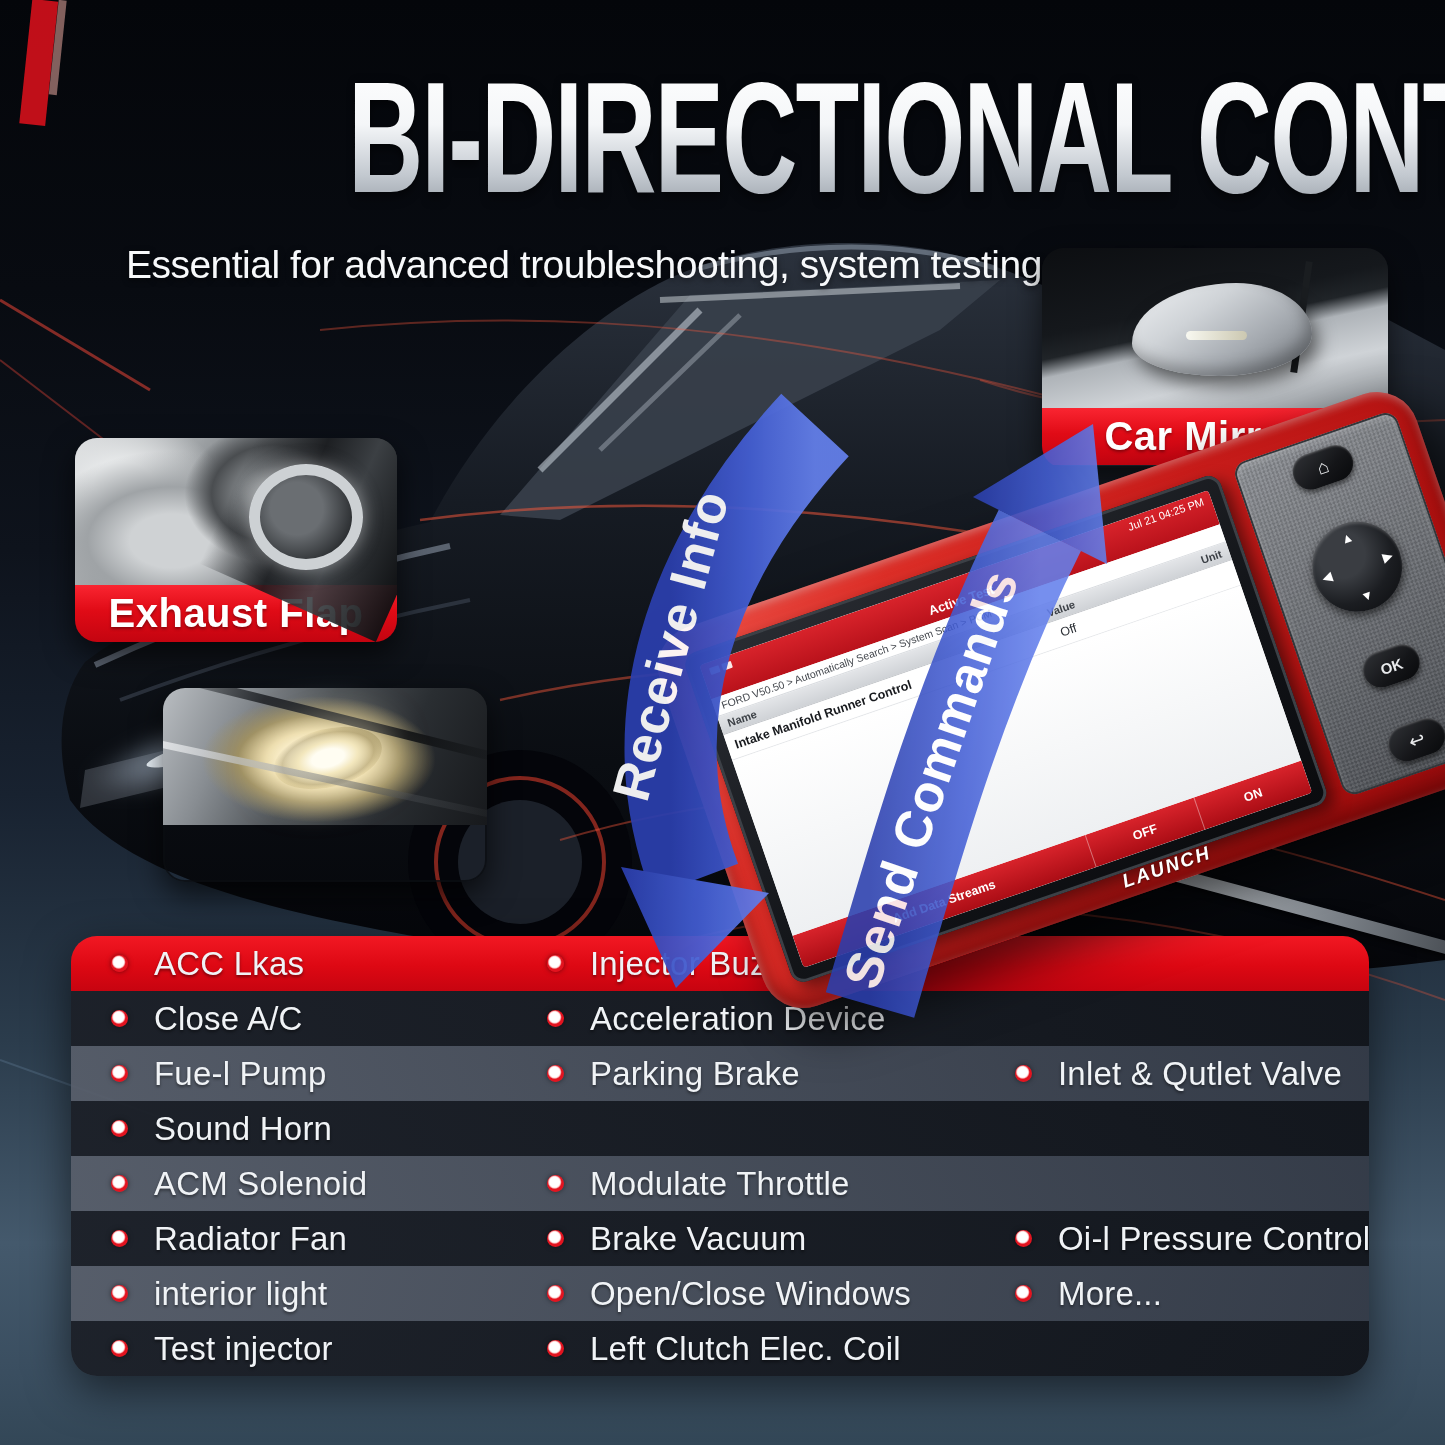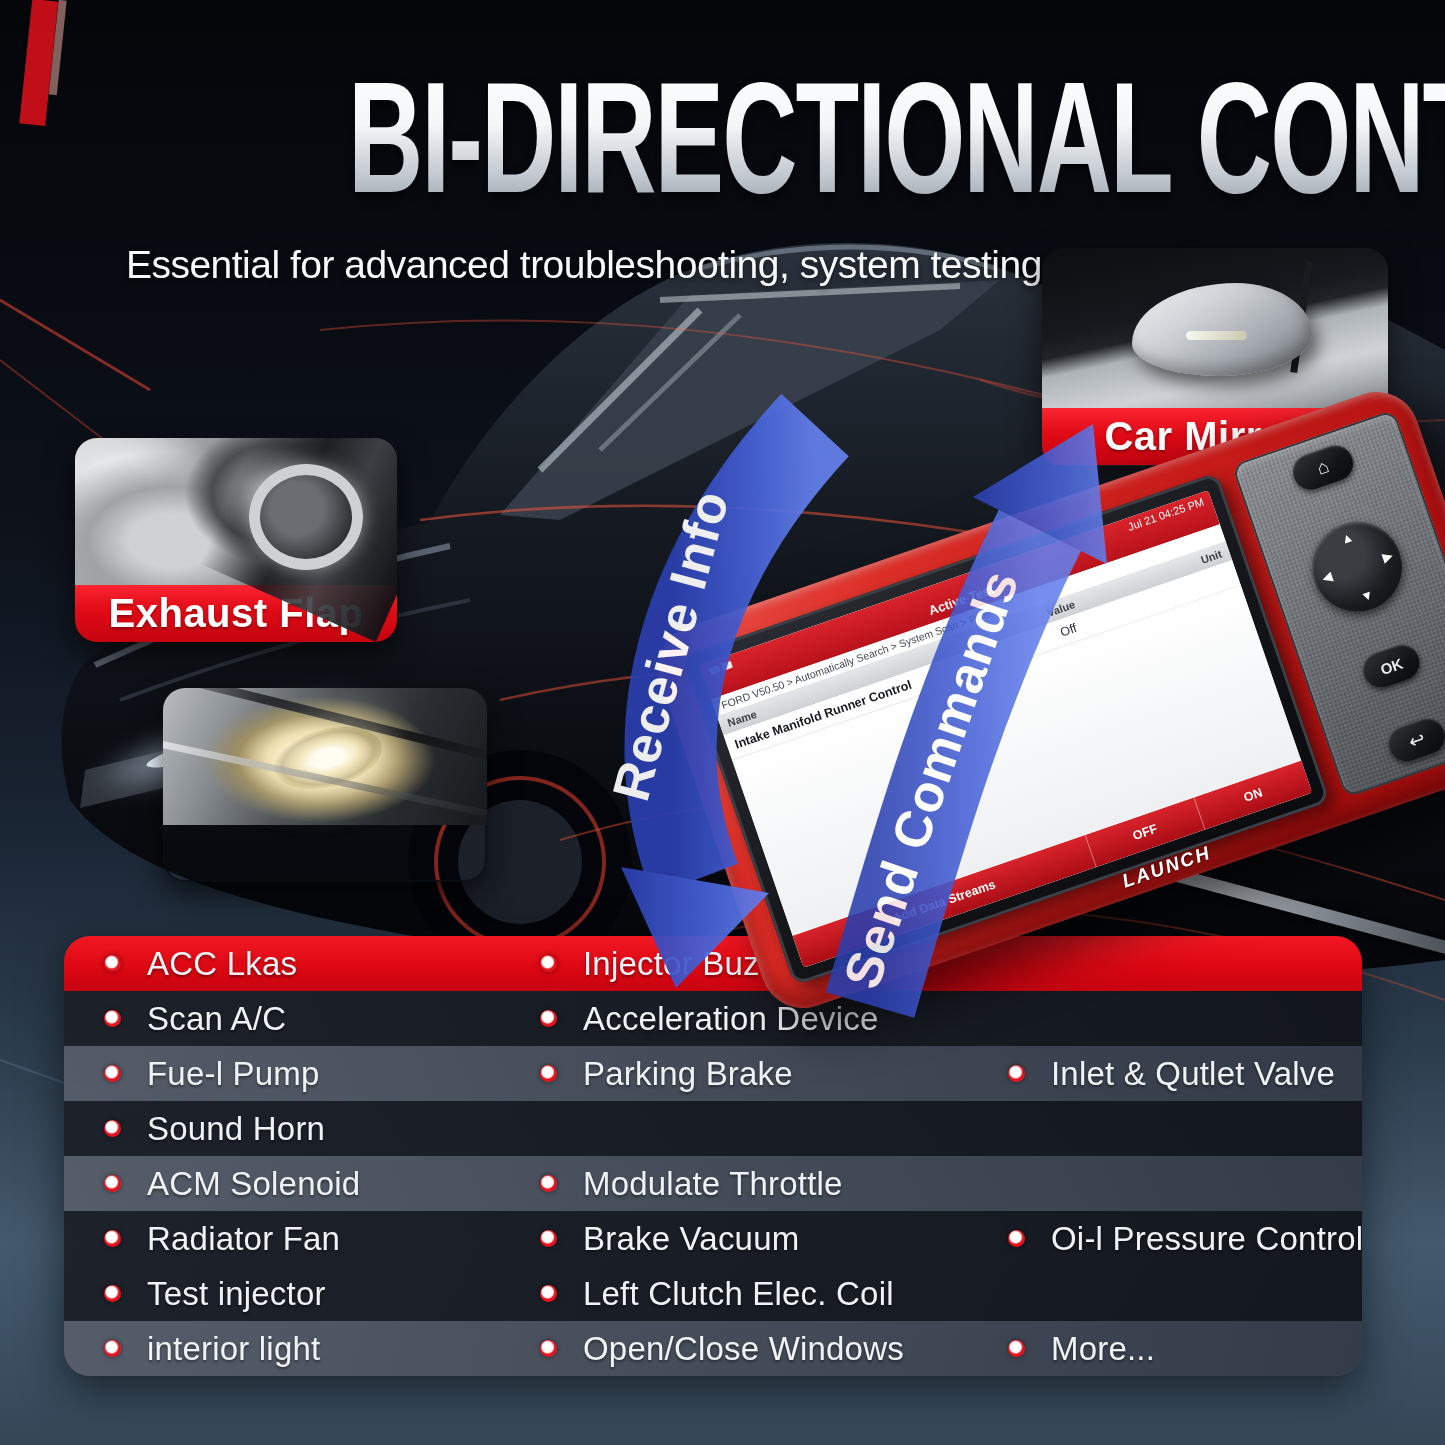--- a/index.html
+++ b/index.html
@@ -50,21 +50,21 @@
   .co-lights .photo{height:137px;background:
      radial-gradient(130px 70px at 48% 52%, #fff6da 0 22%, #e9d9a8 40%, #9d8f62 62%, transparent 90%),
      linear-gradient(115deg,#b9bdc1 0%,#888d92 22%,#4d5256 45%,#2a2e32 70%,#17191c 100%);}
   .light-streak{position:absolute;left:-4%;top:18%;width:115%;height:9px;background:linear-gradient(90deg,transparent,#2a2d31 30%,#101214 70%,transparent);transform:rotate(14deg);}
   .light-streak2{position:absolute;left:-4%;top:66%;width:115%;height:7px;background:linear-gradient(90deg,rgba(240,242,244,.8),rgba(80,84,88,.5) 60%,transparent);transform:rotate(12deg);}
   .light-bulb{position:absolute;left:34%;top:30%;width:110px;height:58px;border-radius:50%;transform:rotate(-14deg);
      background:radial-gradient(closest-side,#fffdf2 0 30%,#f3e7bd 55%,rgba(150,135,90,.4) 85%,transparent 100%);
      box-shadow:0 0 34px 10px rgba(255,244,205,.5);}
 
   
-  .features{position:absolute;left:64px;top:936px;width:1298px;z-index:30;border-radius:26px;overflow:hidden;
+  .features{position:absolute;left:71px;top:936px;width:1298px;z-index:30;border-radius:26px;overflow:hidden;
     box-shadow:0 14px 44px rgba(0,0,0,.55);}
   .feat-row{display:grid;grid-template-columns:436px 468px 394px;height:55px;}
   .feat-red{background:linear-gradient(180deg,#f21823 0%,#dd0813 55%,#c70410 100%);}
   .feat-dark{background:linear-gradient(90deg,rgba(28,32,40,.96) 0%,rgba(17,20,26,.94) 100%);}
   .feat-light{background:linear-gradient(90deg,rgba(88,94,106,.92) 0%,rgba(52,58,70,.9) 100%);}
   .feat-cell{display:flex;align-items:center;padding-left:40px;overflow:hidden;}
   .feat-label{color:#f0f3f6;font-size:33px;font-weight:500;letter-spacing:.2px;white-space:nowrap;text-shadow:0 2px 3px rgba(0,0,0,.45);}
   .bullet{flex:0 0 auto;width:17px;height:17px;margin-right:26px;border-radius:50%;
     background:radial-gradient(circle at 45% 42%, #ffffff 0 36%, #ffd9d9 42%, #e3131f 52% 78%, #5f0a10 100%);
     box-shadow:0 0 5px rgba(0,0,0,.5);}
@@ -226,21 +226,21 @@
           </div>
           <div class="feat-cell">
             <span class="bullet"></span>
             <span class="feat-label">Injector Buz</span>
           </div>
           <div class="feat-cell"></div>
         </div>
         <div class="feat-row feat-dark">
           <div class="feat-cell">
             <span class="bullet"></span>
-            <span class="feat-label">Scan A/C</span>
+            <span class="feat-label">Close A/C</span>
           </div>
           <div class="feat-cell">
             <span class="bullet"></span>
             <span class="feat-label">Acceleration Device</span>
           </div>
         </div>
         <div class="feat-row feat-light">
           <div class="feat-cell">
             <span class="bullet"></span>
             <span class="feat-label">Fue-l Pump</span>
@@ -277,44 +277,44 @@
           </div>
           <div class="feat-cell">
             <span class="bullet"></span>
             <span class="feat-label">Brake Vacuum</span>
           </div>
           <div class="feat-cell">
             <span class="bullet"></span>
             <span class="feat-label">Oi-l Pressure Control</span>
           </div>
         </div>
+        <div class="feat-row feat-light">
+          <div class="feat-cell">
+            <span class="bullet"></span>
+            <span class="feat-label">interior light</span>
+          </div>
+          <div class="feat-cell">
+            <span class="bullet"></span>
+            <span class="feat-label">Open/Close Windows</span>
+          </div>
+          <div class="feat-cell">
+            <span class="bullet"></span>
+            <span class="feat-label">More...</span>
+          </div>
+        </div>
         <div class="feat-row feat-dark">
           <div class="feat-cell">
             <span class="bullet"></span>
             <span class="feat-label">Test injector</span>
           </div>
           <div class="feat-cell">
             <span class="bullet"></span>
             <span class="feat-label">Left Clutch Elec. Coil</span>
           </div>
           <div class="feat-cell"></div>
-        </div>
-        <div class="feat-row feat-light">
-          <div class="feat-cell">
-            <span class="bullet"></span>
-            <span class="feat-label">interior light</span>
-          </div>
-          <div class="feat-cell">
-            <span class="bullet"></span>
-            <span class="feat-label">Open/Close Windows</span>
-          </div>
-          <div class="feat-cell">
-            <span class="bullet"></span>
-            <span class="feat-label">More...</span>
-          </div>
         </div>
       </div>
   </div>
 
   <div class="stylus"></div>
 
   <div class="device">
     <div class="screen-frame">
       <div class="screen">
         <div class="scr-header">

